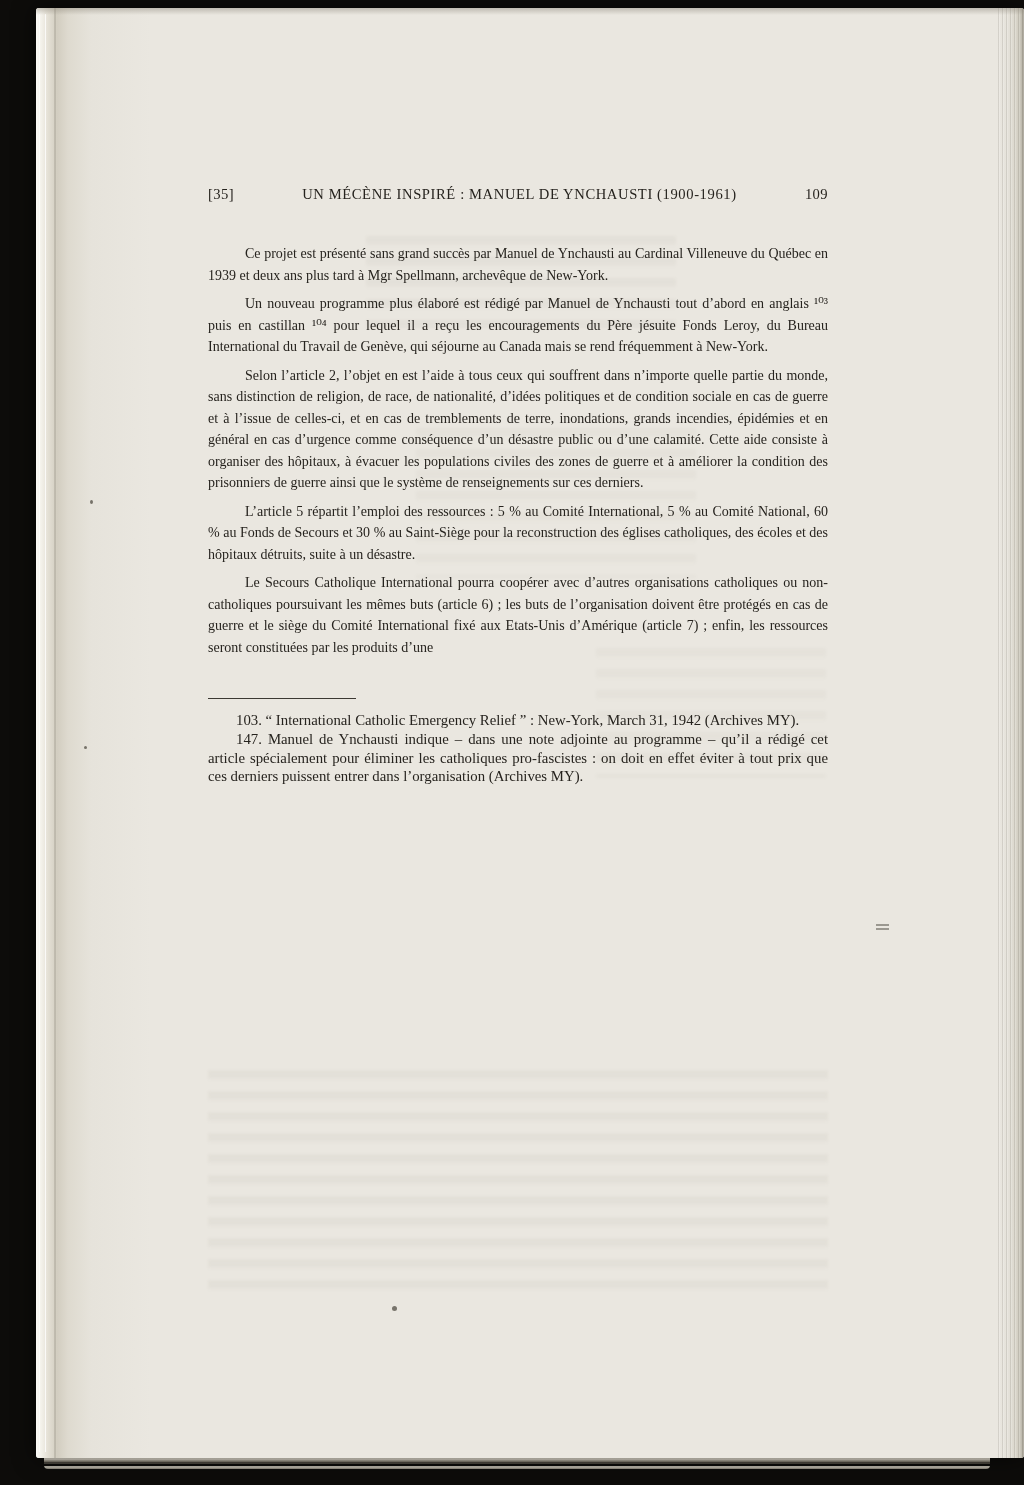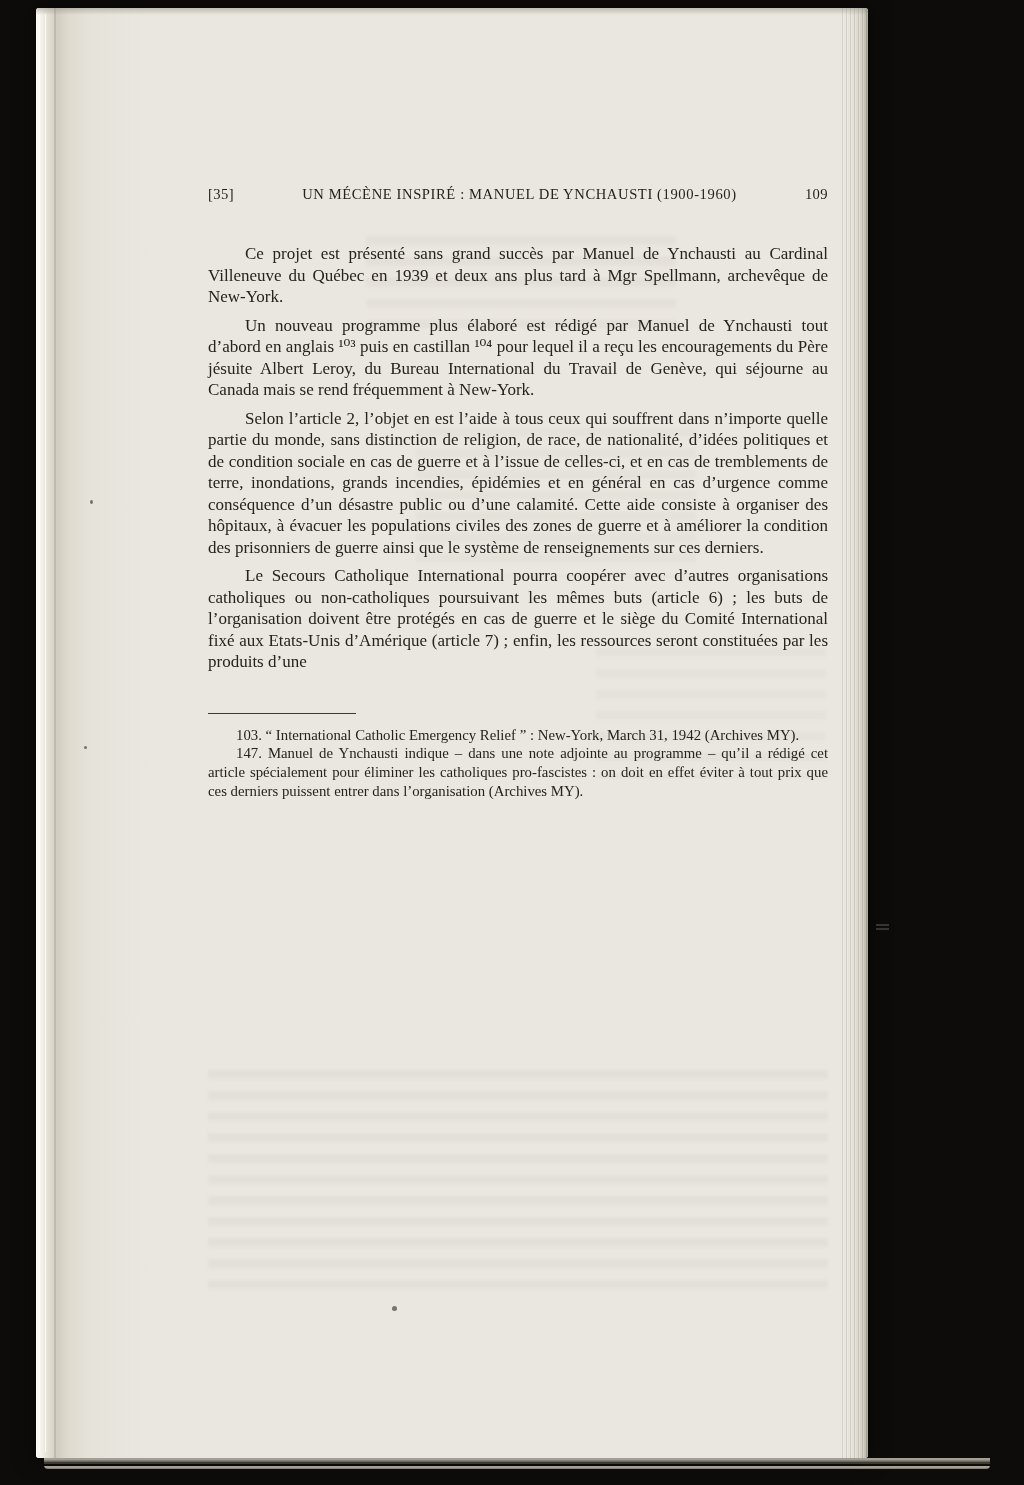--- a/index.html
+++ b/index.html
@@ -7,21 +7,21 @@
   body {
     width: 1024px; height: 1485px;
     position: relative; overflow: hidden;
     background: #0d0c0a;
     font-family: "Liberation Serif", "DejaVu Serif", serif;
   }
 
   
   .book {
     position: absolute; left: 36px; top: 8px;
-    width: 832px; height: 1450px;
+    width: 988px; height: 1450px;
     background: #eae7e0;
     border-radius: 3px;
     box-shadow: 0 0 22px rgba(0,0,0,0.65);
   }
 
   
   .binding-left {
     position: absolute; left: 0; top: 0; bottom: 0; width: 140px;
     border-radius: 3px 0 0 3px;
     background: linear-gradient(90deg,
@@ -64,21 +64,21 @@
   .content { position: absolute; left: 172px; top: 178px; width: 620px; color: #26231e; }
 
   .running-head {
     display: flex; justify-content: space-between; align-items: baseline;
     font-size: 14.6px; letter-spacing: 0.4px; margin-bottom: 40px; white-space: nowrap;
   }
   .running-head .rh-title { letter-spacing: 0.6px; }
 
   .body-text p {
     margin: 0 0 7px;
-    font-size: 17px; line-height: 21.5px;
+    font-size: 14px; line-height: 21.5px;
     text-align: justify; text-indent: 37px;
   }
 
   .footnotes { margin-top: 40px; }
   .footnote-rule {
     width: 148px; height: 0; border: 0;
     border-top: 1.6px solid #3c3933; margin: 0 0 12px;
   }
   .footnotes p {
     margin: 0;
@@ -122,28 +122,29 @@
 
   <div class="ghost ghost-1"></div>
   <div class="ghost ghost-2"></div>
   <div class="ghost ghost-3"></div>
   <div class="ghost ghost-4"></div>
 
   <div class="content">
 
     <div class="running-head">
       <span class="rh-num">[35]</span>
-      <span class="rh-title">UN MÉCÈNE INSPIRÉ : MANUEL DE YNCHAUSTI (1900-1960)</span>
+      <span class="rh-title">UN MÉCÈNE INSPIRÉ : MANUEL DE YNCHAUSTI (1900-1961)</span>
       <span class="rh-page">109</span>
     </div>
 
     <div class="body-text">
       <p>Ce projet est présenté sans grand succès par Manuel de Ynchausti au Cardinal Villeneuve du Québec en 1939 et deux ans plus tard à Mgr Spellmann, archevêque de New-York.</p>
-      <p>Un nouveau programme plus élaboré est rédigé par Manuel de Ynchausti tout d’abord en anglais ¹⁰³ puis en castillan ¹⁰⁴ pour lequel il a reçu les encouragements du Père jésuite Albert Leroy, du Bureau International du Travail de Genève, qui séjourne au Canada mais se rend fréquemment à New-York.</p>
+      <p>Un nouveau programme plus élaboré est rédigé par Manuel de Ynchausti tout d’abord en anglais ¹⁰³ puis en castillan ¹⁰⁴ pour lequel il a reçu les encouragements du Père jésuite Fonds Leroy, du Bureau International du Travail de Genève, qui séjourne au Canada mais se rend fréquemment à New-York.</p>
       <p>Selon l’article 2, l’objet en est l’aide à tous ceux qui souffrent dans n’importe quelle partie du monde, sans distinction de religion, de race, de nationalité, d’idées politiques et de condition sociale en cas de guerre et à l’issue de celles-ci, et en cas de tremblements de terre, inondations, grands incendies, épidémies et en général en cas d’urgence comme conséquence d’un désastre public ou d’une calamité. Cette aide consiste à organiser des hôpitaux, à évacuer les populations civiles des zones de guerre et à améliorer la condition des prisonniers de guerre ainsi que le système de renseignements sur ces derniers.</p>
+      <p>L’article 5 répartit l’emploi des ressources : 5 % au Comité International, 5 % au Comité National, 60 % au Fonds de Secours et 30 % au Saint-Siège pour la reconstruction des églises catholiques, des écoles et des hôpitaux détruits, suite à un désastre.</p>
       <p>Le Secours Catholique International pourra coopérer avec d’autres organisations catholiques ou non-catholiques poursuivant les mêmes buts (article 6) ; les buts de l’organisation doivent être protégés en cas de guerre et le siège du Comité International fixé aux Etats-Unis d’Amérique (article 7) ; enfin, les ressources seront constituées par les produits d’une</p>
     </div>
 
     <div class="footnotes">
       <hr class="footnote-rule">
       <p>103. “ International Catholic Emergency Relief ” : New-York, March 31, 1942 (Archives MY).</p>
       <p>147. Manuel de Ynchausti indique – dans une note adjointe au programme – qu’il a rédigé cet article spécialement pour éliminer les catholiques pro-fascistes : on doit en effet éviter à tout prix que ces derniers puissent entrer dans l’organisation (Archives MY).</p>
     </div>
 
   </div>

